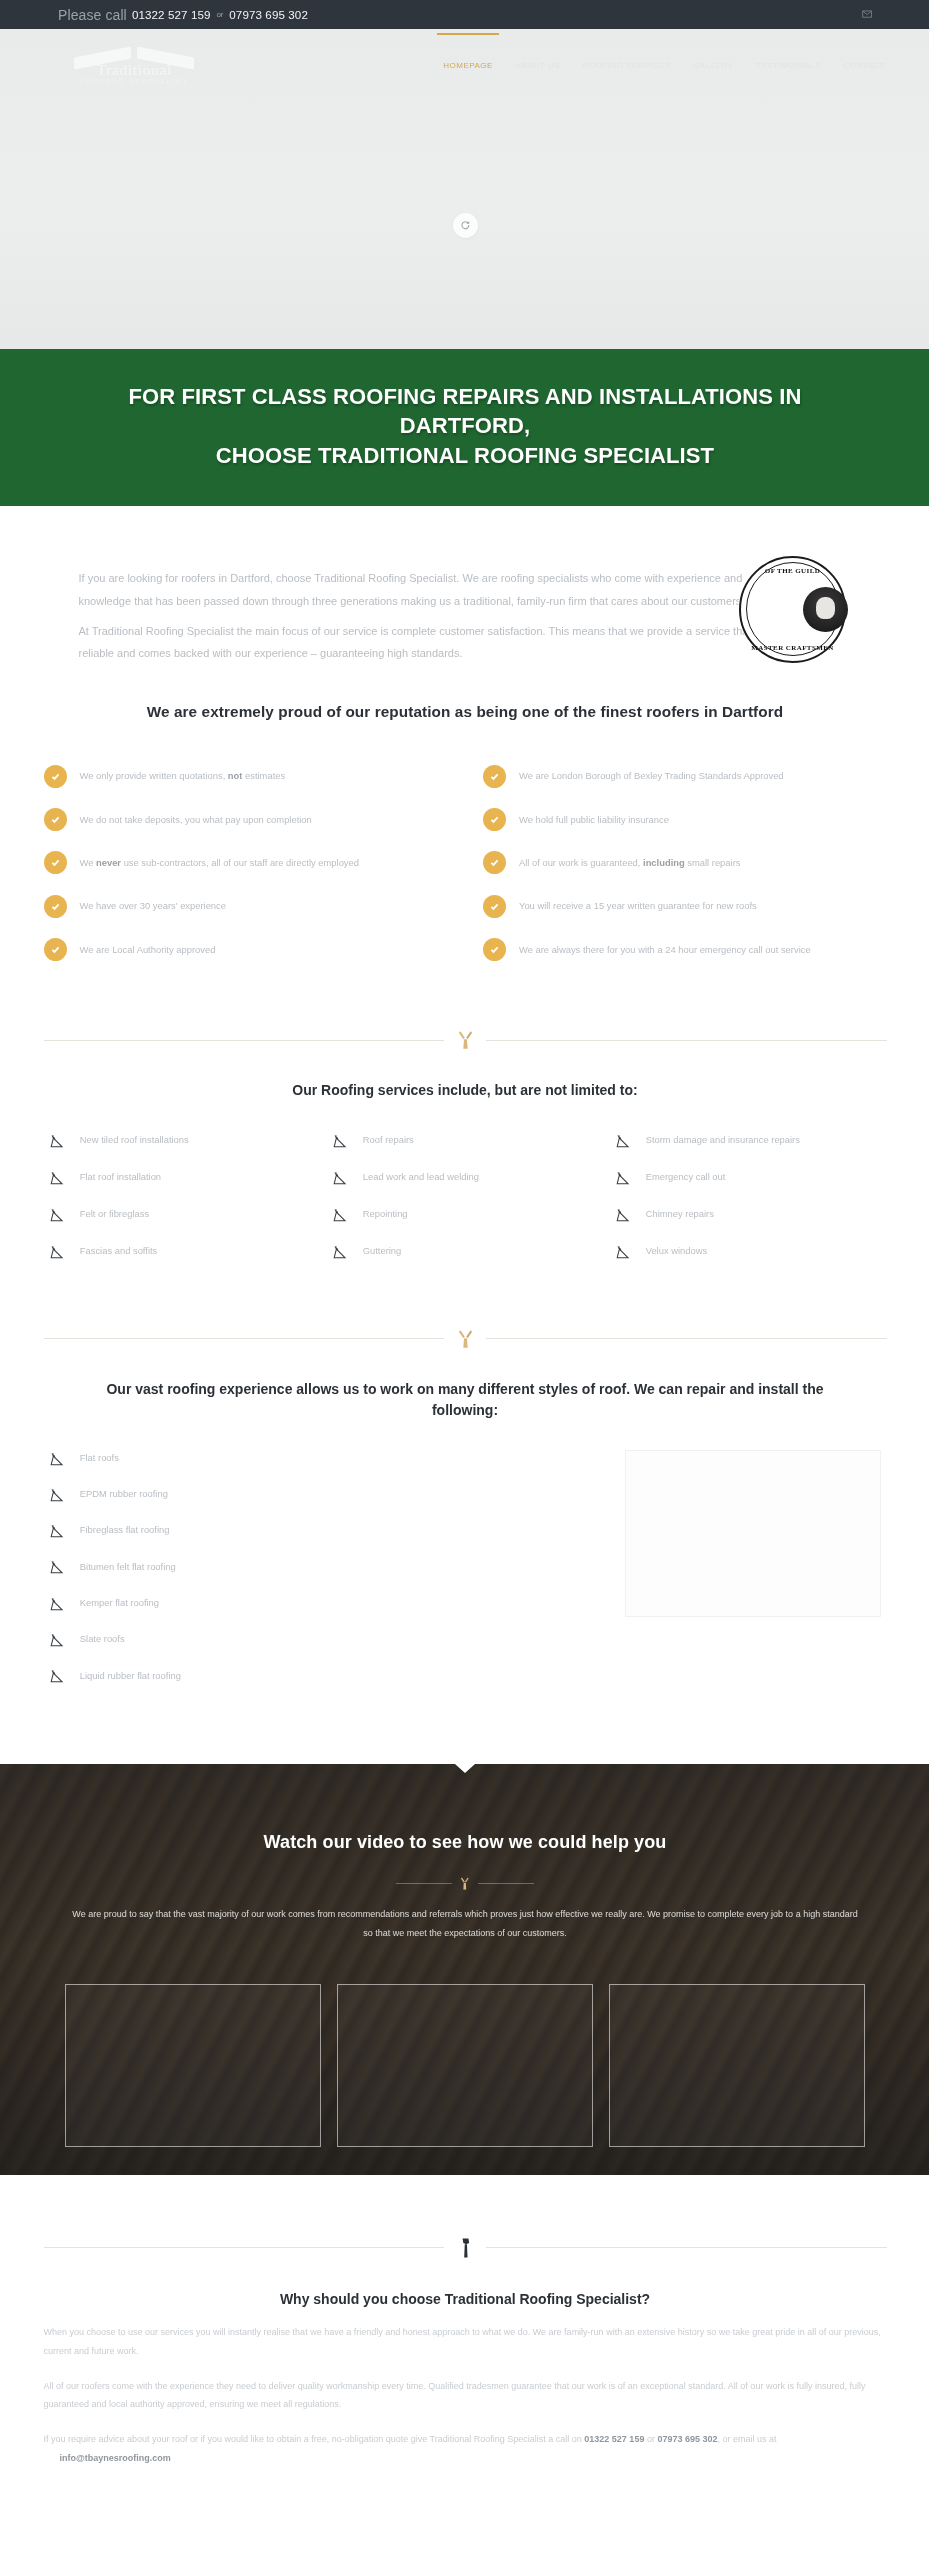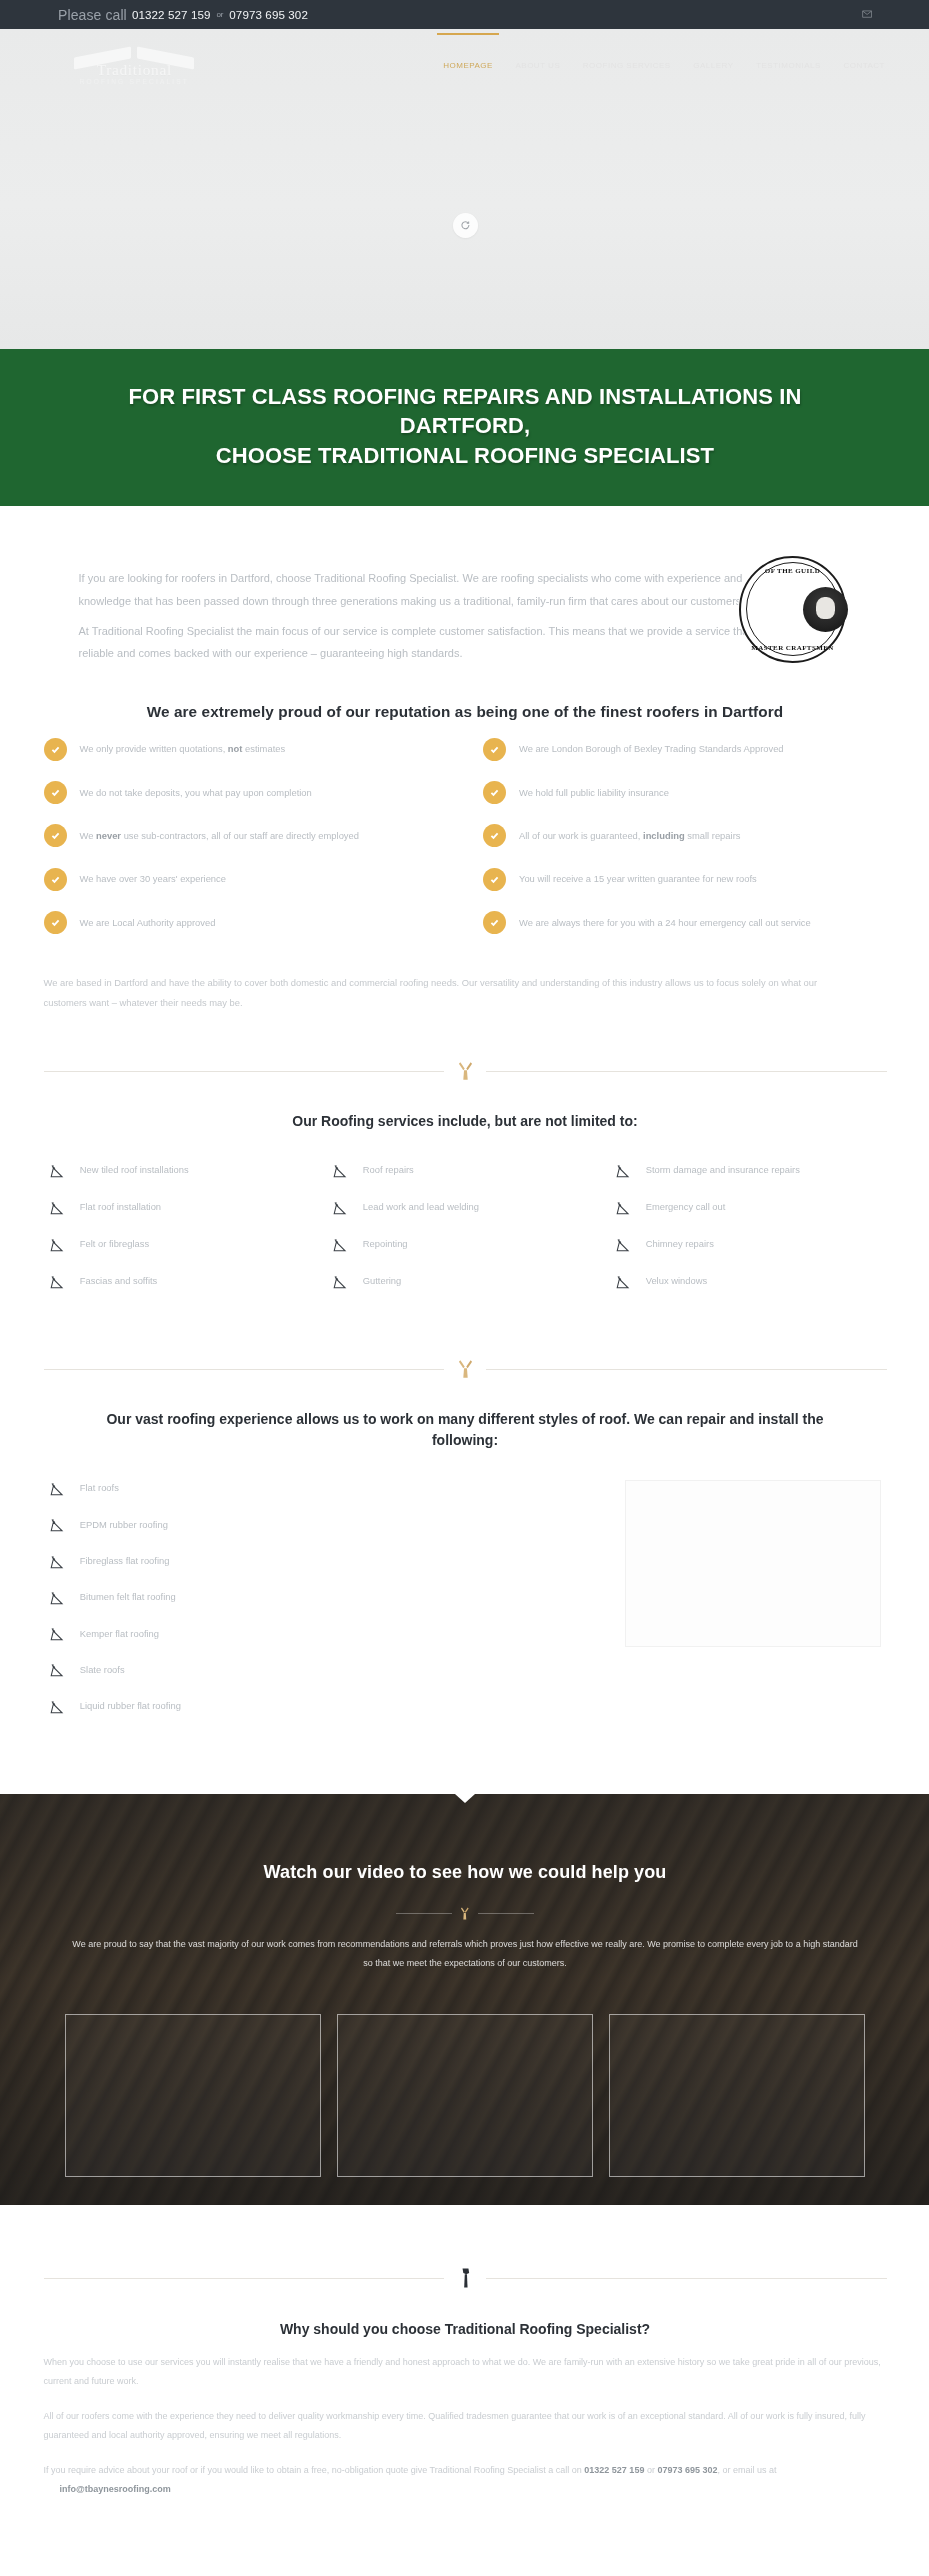--- a/index.html
+++ b/index.html
@@ -182,21 +182,21 @@
     content: ""; position: absolute; left: 13px; top: 10.2px; width: 19px; height: 22px;
     background: #e8e6e2; border-radius: 44% 44% 40% 40%;
   }
 
   h3.section-title {
     text-align: center; font-size: 15.3px; color: #2c3137; font-weight: 700;
     margin: 38px 0 0 0; letter-spacing: 0.1px;
   }
 
   .tick-cols {
-    display: flex; gap: 36px; margin-top: 17px;
+    display: flex; gap: 36px; margin-top: 44px;
   }
   .tick-col { flex: 1; }
   .tick-row {
     display: flex; align-items: center; gap: 13px; margin-bottom: 20.3px;
   }
   .tick {
     width: 23px; height: 23px; min-width: 23px; border-radius: 50%;
     background: #e8b44f;
     display: flex; align-items: center; justify-content: center;
   }
@@ -445,23 +445,20 @@
         <span class="tick">
             <svg viewBox="0 0 16 16">
               <polyline points="3.5,8.5 6.5,11.5 12.5,4.8"></polyline>
             </svg>
           </span>
         <span class="txt"><span>We are always there for you with a 24 hour emergency call out service</span><b></b><span></span></span>
       </div>
     </div>
   </div>
 
-  <div class="after-ticks">
-    <p>We are based in Dartford and have the ability to cover both domestic and commercial roofing needs. Our versatility and understanding of this industry allows us to focus solely on what our customers want – whatever their needs may be.</p>
-  </div>
 
   <div class="divider">
     <div class="line"></div>
     <div class="ico">
       <svg viewBox="0 0 26 30">
           <path d="M6 3l6 9-2 2-6-9z" fill="#d9b77e"></path>
           <path d="M20 3l-6 9 2 2 6-9z" fill="#cfa96c"></path>
           <path d="M11 14h4l1 13h-6z" fill="#d9b77e"></path>
         </svg>
     </div>

